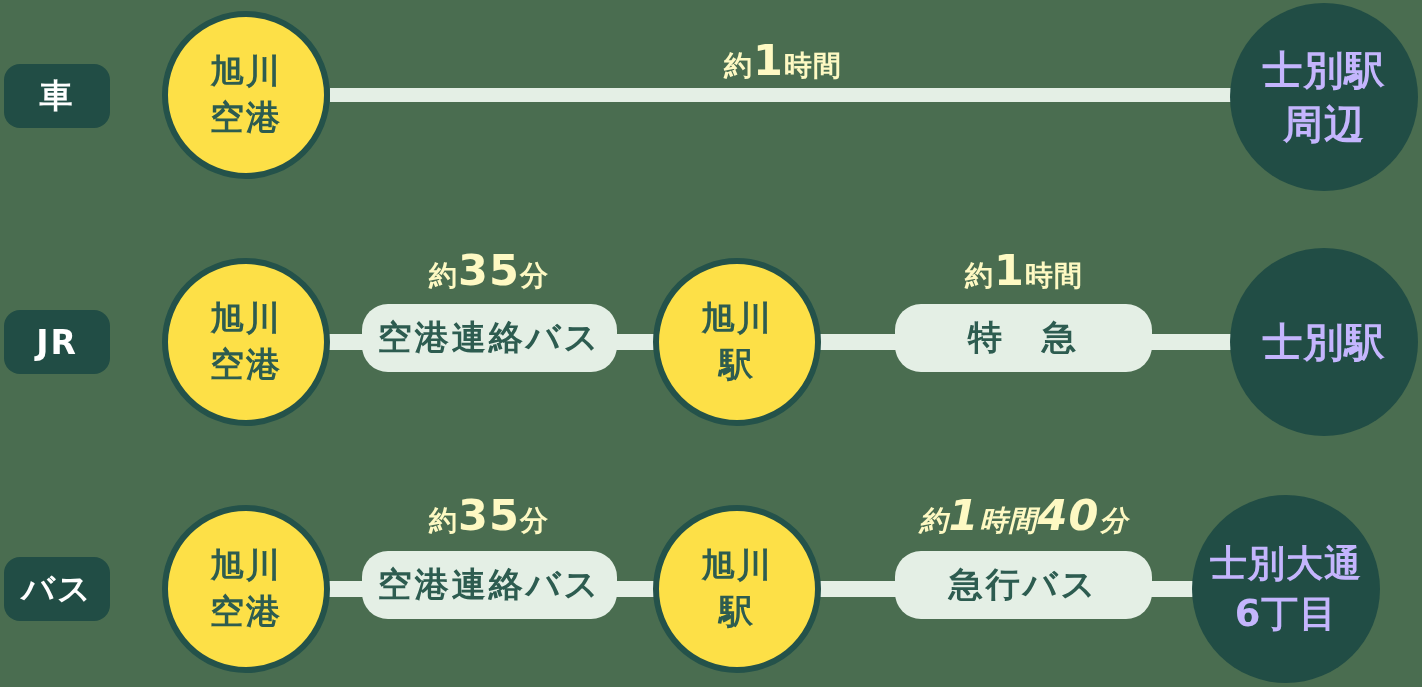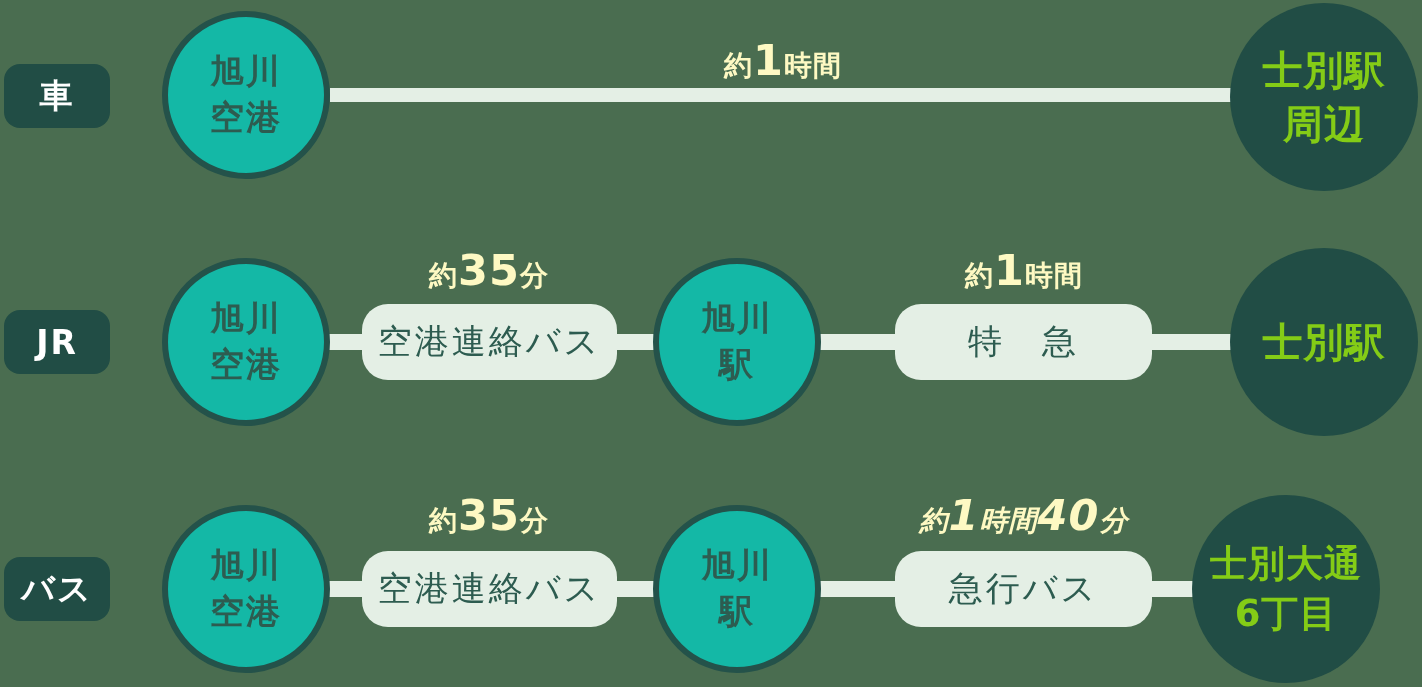--- a/index.html
+++ b/index.html
@@ -31,59 +31,59 @@
     justify-content: center;
     letter-spacing: 2px;
     box-sizing: border-box;
   }
   
   .node {
     position: absolute;
     width: 168px;
     height: 168px;
     border-radius: 50%;
-    background: #14b8a6;
+    background: #fde047;
     border: 6px solid #24524a;
     color: #2d5c50;
     font-size: 34px;
     font-weight: 700;
     line-height: 1.35;
     display: flex;
     align-items: center;
     justify-content: center;
     text-align: center;
     white-space: pre-line;
     box-sizing: border-box;
     letter-spacing: 2px;
   }
   
   .node.dest {
     width: 188px;
     height: 188px;
     background: #214d45;
     border: none;
-    color: #84cc16;
+    color: #c4b5fd;
     font-size: 40px;
     line-height: 1.35;
     letter-spacing: 1px;
   }
   
   .conn {
     position: absolute;
     background: #e4efe5;
   }
   
   .mode-box {
     position: absolute;
-    height: 76px;
+    height: 68px;
     background: #e4efe5;
     border-radius: 26px;
     color: #2d5c50;
     font-size: 34px;
-    font-weight: 400;
+    font-weight: 700;
     display: flex;
     align-items: center;
     justify-content: center;
     letter-spacing: 3px;
     box-sizing: border-box;
   }
   
   .duration {
     position: absolute;
     transform: translateX(-50%);

